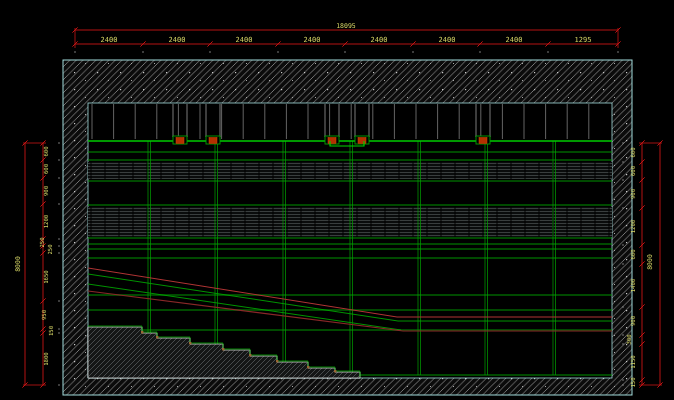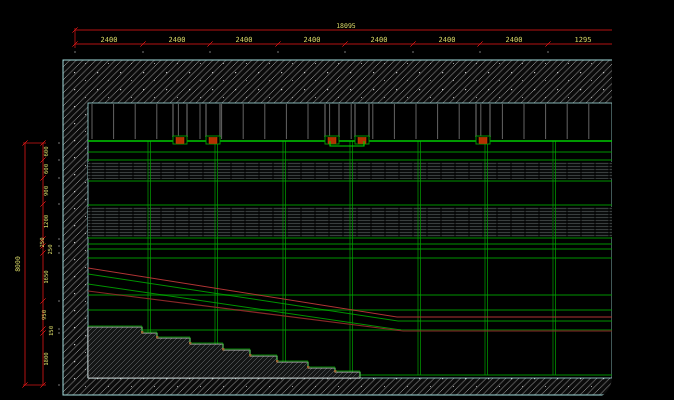--- a/index.html
+++ b/index.html
@@ -1,17 +1,17 @@
 <!DOCTYPE html>
 <html><head>
 <meta charset="utf-8">
 <style>
   html,body{margin:0;padding:0;background:#000;}
-  #stage{position:relative;width:612px;height:400px;background:#000;overflow:hidden;
-         font-family:"DejaVu Sans Mono","Liberation Mono",monospace;border-radius:23px;}
+  #stage{position:relative;width:674px;height:400px;background:#000;overflow:hidden;
+         font-family:"DejaVu Sans Mono","Liberation Mono",monospace;}
   svg{position:absolute;left:0;top:0;}
   text{fill:#d4d464;}
   .dimtxt{font-size:7px;}
   .dimtxt-sm{font-size:5.6px;}
   .dimtxt-tot{font-size:6.5px;}
 </style>
 </head>
 <body>
 
 <div id="stage">

